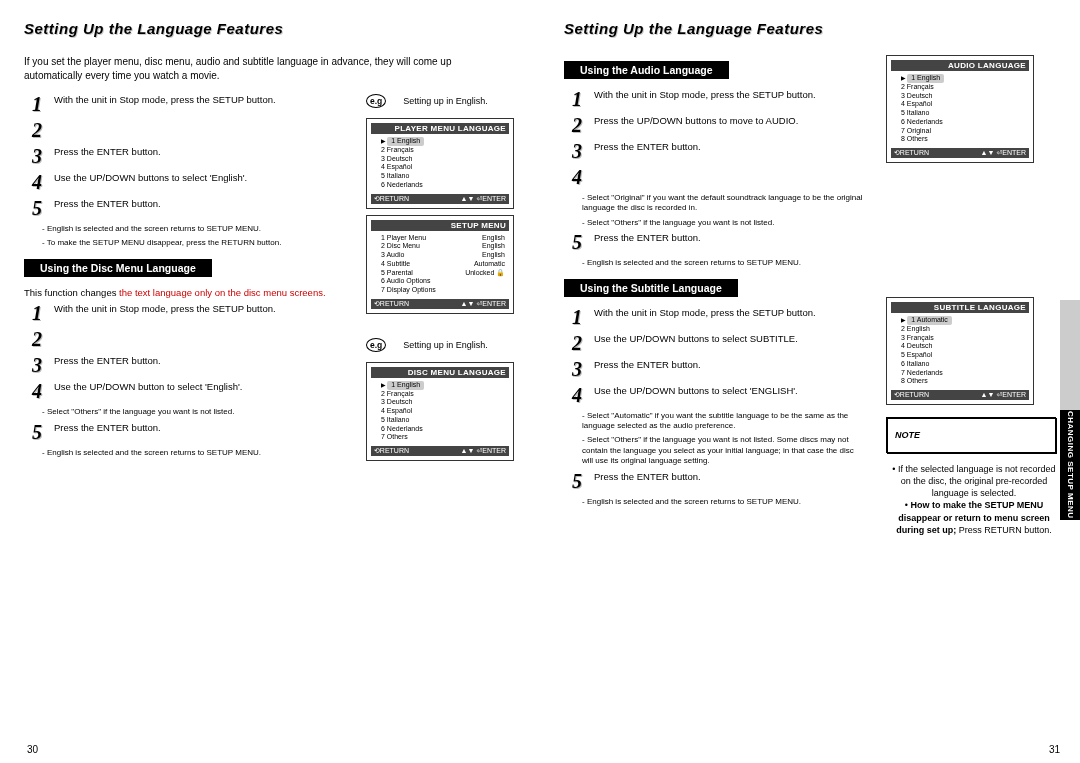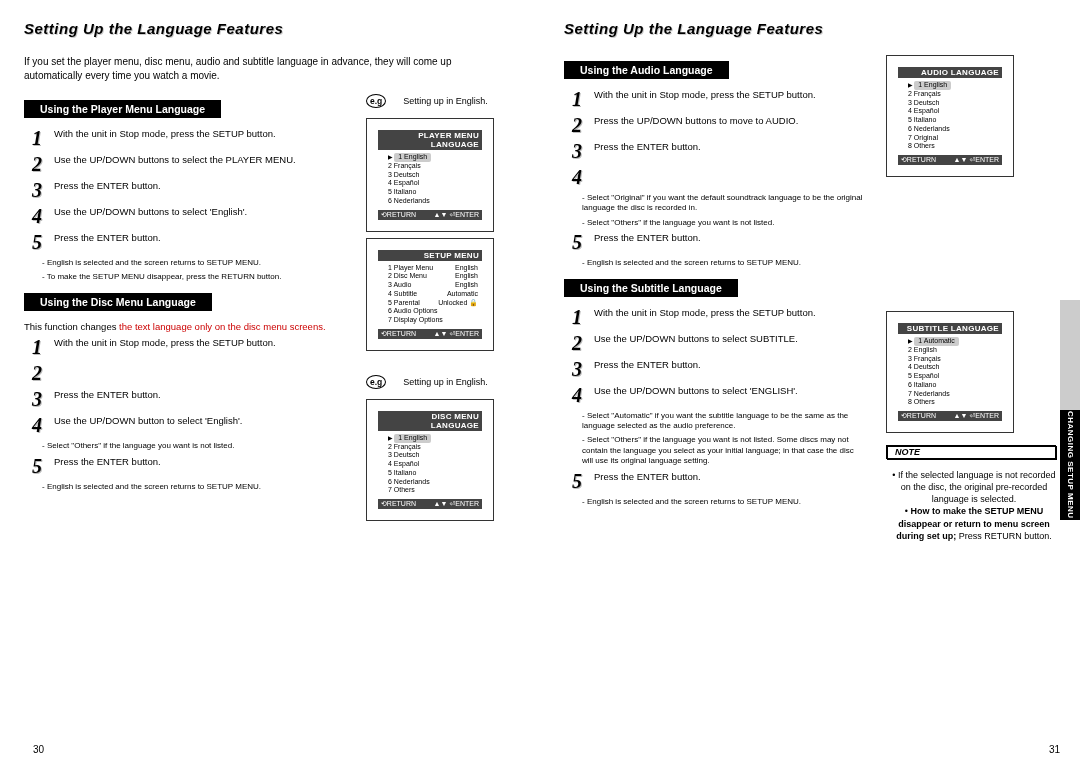--- a/index.html
+++ b/index.html
@@ -13,57 +13,55 @@
   .coltext { flex: 1 1 auto; }
   .screens { flex: 0 0 150px; display: flex; flex-direction: column; gap: 6px; }
   ol.steps { list-style: none; counter-reset: step; margin-left: 4px; }
   ol.steps > li { display: flex; gap: 8px; margin-bottom: 6px; font-size: 9.5px; line-height: 1.3; }
   .num { font-family: "Times New Roman", serif; font-style: italic; font-size: 20px; font-weight: bold; text-shadow: 1px 1px 0 #bbb; min-width: 18px; text-align: center; line-height: 1; }
   .note { font-size: 8px; line-height: 1.3; margin: 2px 0 4px 18px; }
   .note::before { content: "- "; }
   .redtext { color: #c00; }
   .eg-row { display:flex; align-items:center; gap:17px; font-size:9px; margin-bottom:4px; }
   .eg-badge { font-size: 8.5px; font-weight: bold; border: 1.5px solid #000; border-radius: 50%; padding: 1px 3px; }
-  .osdbox { width: 128px; border: 1.5px solid #333; background: #fff; padding: 11px; font-size: 7px; position: relative; }
+  .osdbox { width: 148px; border: 1.5px solid #333; background: #fff; padding: 4px; font-size: 7px; position: relative; }
   .osdtitle { background: #444; color:#fff; font-weight:bold; text-align:right; padding:1px 3px; font-size:8px; letter-spacing:0.3px; margin-bottom:2px; }
   .osdlist { padding: 1px 4px 2px 10px; line-height:1.25; }
   .osdrow { display:flex; justify-content:space-between; }
   .osdfoot { background:#444; color:#fff; display:flex; justify-content:space-between; padding:1px 3px; font-size:7px; margin-top:2px; }
   .lockicon::after { content:" 🔒"; font-size:7px; }
   .sel::before { content:"▶ "; font-size:6px; }
   .hilite { background:#ccc; display:inline-block; padding:0 4px; border-radius:2px; }
   .pagenum { position: absolute; bottom: 8px; font-size: 10px; }
-  .pnum-left { left: 33px; }
+  .pnum-left { left: 27px; }
   .pnum-right { right: 20px; }
   .sidetab { position:absolute; right:0; top:410px; width:20px; height:110px; background:#000; color:#fff; font-size:8px; font-weight:bold; display:flex; align-items:center; justify-content:center; writing-mode:vertical-rl; text-align:center; letter-spacing:0.5px; }
   .sidetab-grey { position:absolute; right:0; top:300px; width:20px; height:110px; background:#ccc; }
-  .notebox { display:inline-block; border:1.5px solid #000; padding:1px 8px; font-size:9px; font-style:italic; font-weight:bold; box-shadow:1px 1px 0 #000 inset, 1px 1px 0 #000; margin:6px 0 4px 0; }
+  .notebox { display:inline-block; border:1.5px solid #000; padding:12px 8px; font-size:9px; font-style:italic; font-weight:bold; box-shadow:1px 1px 0 #000 inset, 1px 1px 0 #000; margin:6px 0 4px 0; }
   ul.bullets { list-style:none; margin-left:6px; font-size:9px; line-height:1.35;text-align:center; }
   ul.bullets li::before { content:"• "; }
 </style>
 </head>
 <body>
 
 <div class="spread">
 
   <div class="page">
     <div class="title">Setting Up the Language Features</div>
     <p class="intro">If you set the player menu, disc menu, audio and subtitle language in advance, they will come up automatically every time you watch a movie.</p>
 
     <div class="twocol">
       <div class="coltext">
-        <div class="pill">Using the Player Menu Language</div>
         <ol class="steps">
           <li>
               <span class="num">1</span>
               <span>With the unit in Stop mode, press the SETUP button.</span>
             </li>
           <li>
               <span class="num">2</span>
-              <span>Use the UP/DOWN buttons to select the PLAYER MENU.</span>
             </li>
           <li>
               <span class="num">3</span>
               <span>Press the ENTER button.</span>
             </li>
           <li>
               <span class="num">4</span>
               <span>Use the UP/DOWN buttons to select 'English'.</span>
             </li>
           <li>

